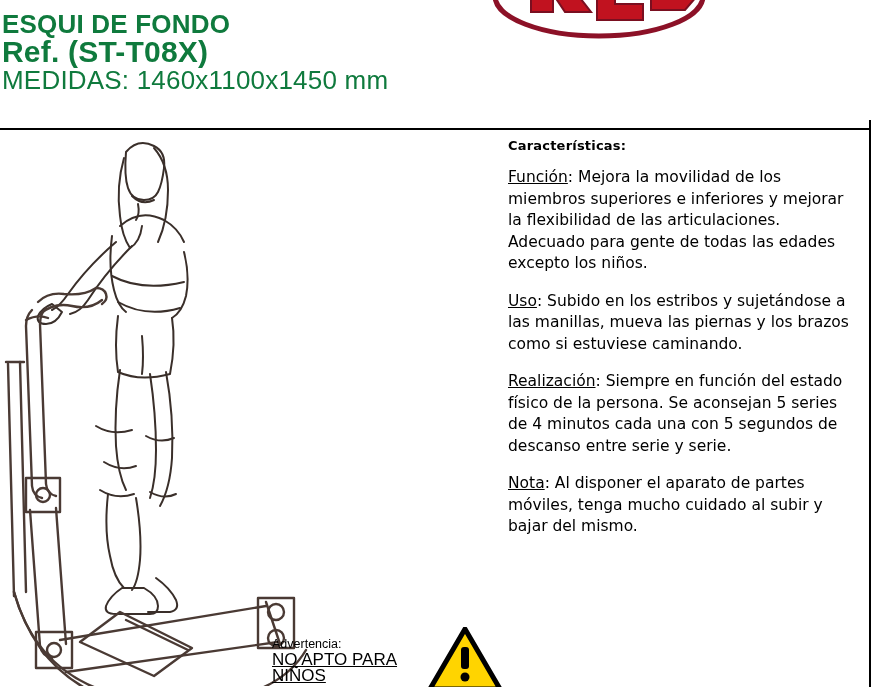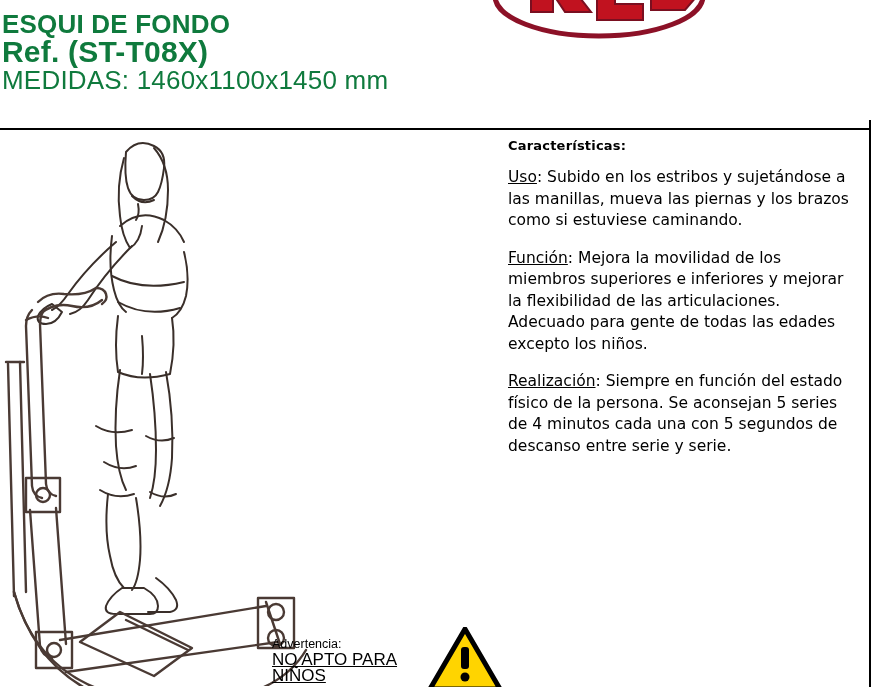--- a/index.html
+++ b/index.html
@@ -256,26 +256,29 @@
       <rect x="33" y="20" width="8" height="22" rx="3" fill="#000"></rect>
       <circle cx="37" cy="50" r="4.5" fill="#000"></circle>
     </svg>
   </div>
 </div>
 
 <div class="content">
   <h2>Características:</h2>
 
   <p class="para">
+    <span class="lead">Función</span><span>: Mejora la movilidad de los miembros superiores e inferiores y mejorar la flexibilidad de las articulaciones. Adecuado para gente de todas las edades excepto los niños.</span>
+  </p>
+
+  <p class="para">
     <span class="lead">Uso</span><span>: Subido en los estribos y sujetándose a las manillas, mueva las piernas y los brazos como si estuviese caminando.</span>
   </p>
 
   <p class="para">
-    <span class="lead">Función</span><span>: Mejora la movilidad de los miembros superiores e inferiores y mejorar la flexibilidad de las articulaciones. Adecuado para gente de todas las edades excepto los niños.</span>
-  </p>
-
-  <p class="para">
     <span class="lead">Realización</span><span>: Siempre en función del estado físico de la persona. Se aconsejan 5 series de 4 minutos cada una con 5 segundos de descanso entre serie y serie.</span>
   </p>
 
+  <p class="para">
+    <span class="lead">Nota</span><span>: Al disponer el aparato de partes móviles, tenga mucho cuidado al subir y bajar del mismo.</span>
+  </p>
 </div>
 
 <div class="right-rule"></div>
 
 </body></html>

